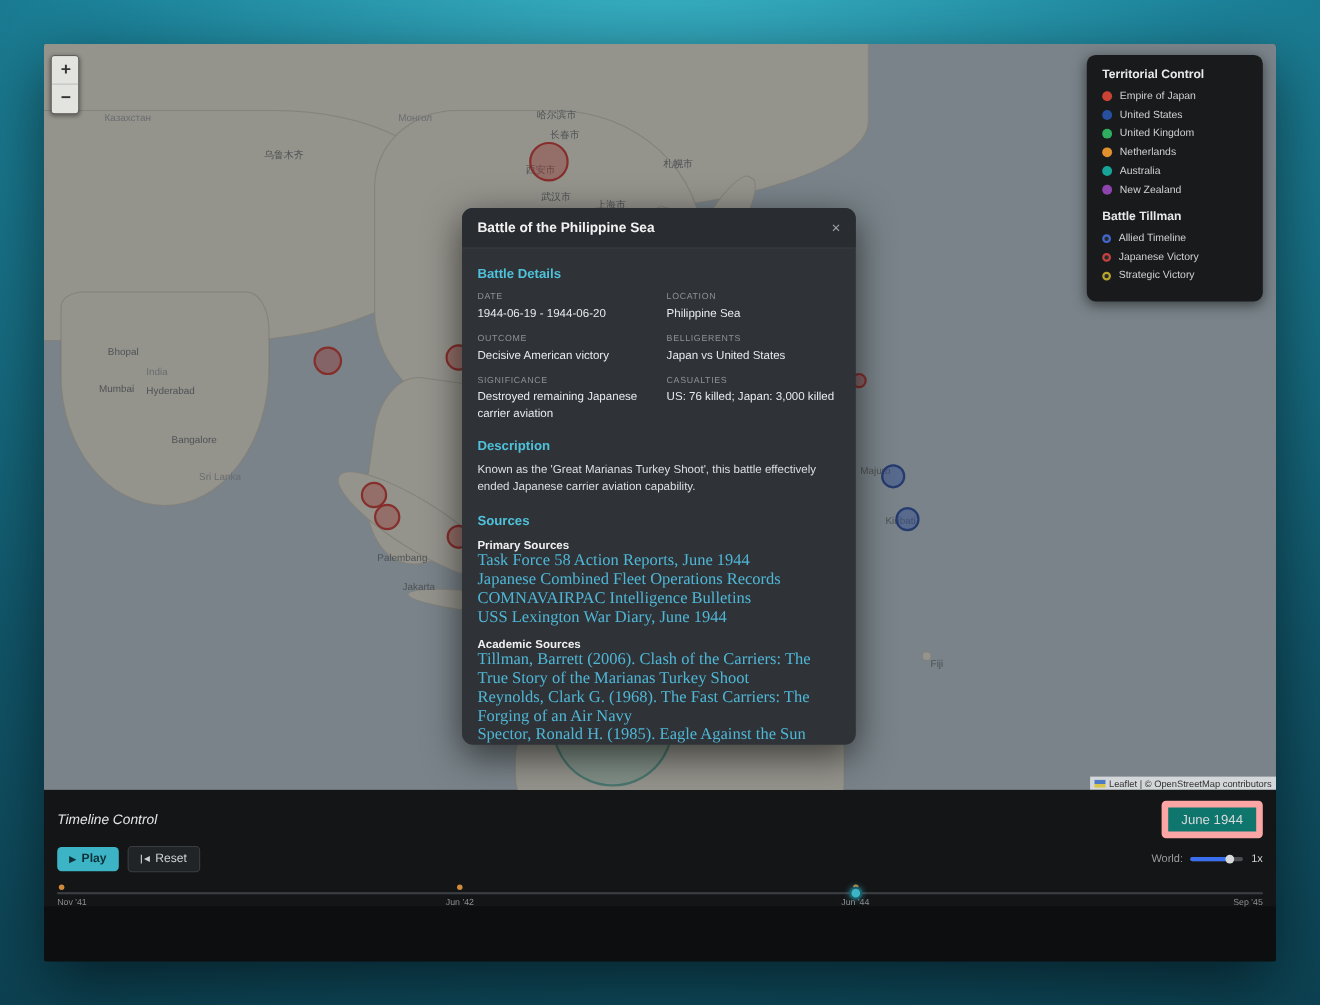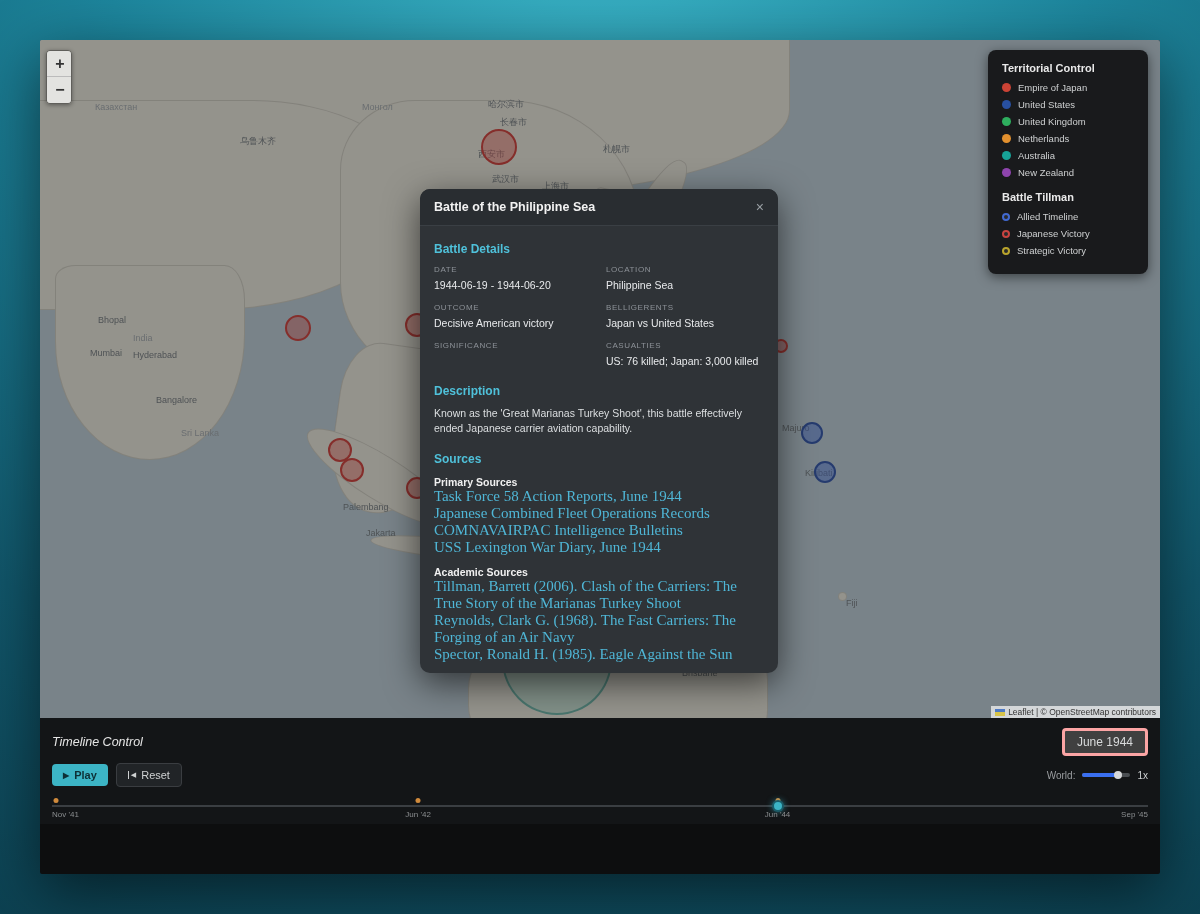--- a/index.html
+++ b/index.html
@@ -53,35 +53,35 @@
     background:rgba(255,255,255,.07); flex:0 0 auto; }
   .legend-label { font-size:9.5px; color:#cfd1d2; }
 
   
   .modal { position:absolute; left:380px; top:149px; width:358px; z-index:20;
     background:#2f3337; border-radius:10px; box-shadow:0 10px 34px rgba(0,0,0,.6); overflow:hidden; }
   .modal-header { background:#292d31; border-bottom:1px solid #3a3f44; padding:11px 14px;
     display:flex; justify-content:space-between; align-items:center; }
   .modal-title { font-size:12.5px; font-weight:700; color:#f2f2f2; }
   .modal-close { background:none; border:none; color:#9aa0a5; font-size:14px; cursor:pointer; line-height:1; }
-  .modal-body { padding:10px 14px 10px; }
+  .modal-body { padding:10px 14px 0; }
   .section-h { font-size:12px; font-weight:700; color:#4fc1da; margin-top:6px; }
   .section-h.spaced { margin-top:15px; }
   .fields { display:grid; grid-template-columns:1fr 1fr; column-gap:14px; row-gap:11px; margin-top:9px; }
   .f-label { font-size:8px; letter-spacing:.6px; color:#8d9298; text-transform:uppercase; margin-bottom:4px; }
   .f-value { font-size:10.5px; color:#e8eaec; line-height:1.35; }
   .desc { font-size:10.5px; color:#dcdfe1; line-height:1.5; margin-top:8px; }
   .src-group-title { font-size:10.5px; font-weight:700; color:#f0f0f0; margin-top:10px; }
   .src-link { display:block; font-size:15px; color:#4fb6d6; cursor:pointer; text-decoration:none;font-family:Liberation Serif, serif; }
 
   
   .timeline { height:106px; background:#131517; }
   .tl-row1 { display:flex; justify-content:space-between; align-items:center; padding:10px 12px 0; }
   .tl-title { font-size:12.5px; color:#e5e5e5;font-style:italic; }
-  .tl-date { background:#404040; border:3px solid #fca5a5; border-radius:4px;
+  .tl-date { background:#0f766e; border:6px solid #fca5a5; border-radius:4px;
     padding:4px 12px; font-size:12px; color:#d8dadb; }
   .tl-row2 { display:flex; align-items:center; gap:8px; padding:7px 12px 0; }
   .btn { display:inline-flex; align-items:center; gap:5px; border-radius:4px;
     font-size:11px; cursor:pointer; padding:5px 11px; border:none; }
   .play-btn { background:#3cb4c5; color:#0d2f35; font-weight:700; }
   .play-icon { font-size:8px; }
   .reset-btn { background:#212427; border:1px solid #3a3d41; color:#cfd1d2; }
   .reset-icon { font-size:7px; border-left:1.5px solid currentColor; padding-left:2px; }
   .speed { margin-left:auto; display:flex; align-items:center; gap:7px; }
   .speed-label { font-size:10px; color:#9a9da0; }
@@ -225,20 +225,21 @@
             <div>
               <div class="f-label">Outcome</div>
               <div class="f-value">Decisive American victory</div>
             </div>
             <div>
               <div class="f-label">Belligerents</div>
               <div class="f-value">Japan vs United States</div>
             </div>
             <div>
               <div class="f-label">Significance</div>
+              <div class="f-value">Destroyed remaining Japanese carrier aviation</div>
             </div>
             <div>
               <div class="f-label">Casualties</div>
               <div class="f-value">US: 76 killed; Japan: 3,000 killed</div>
             </div>
           </div>
 
           <div class="section-h spaced">Description</div>
           <div class="desc">Known as the 'Great Marianas Turkey Shoot', this battle effectively ended Japanese carrier aviation capability.</div>
 

